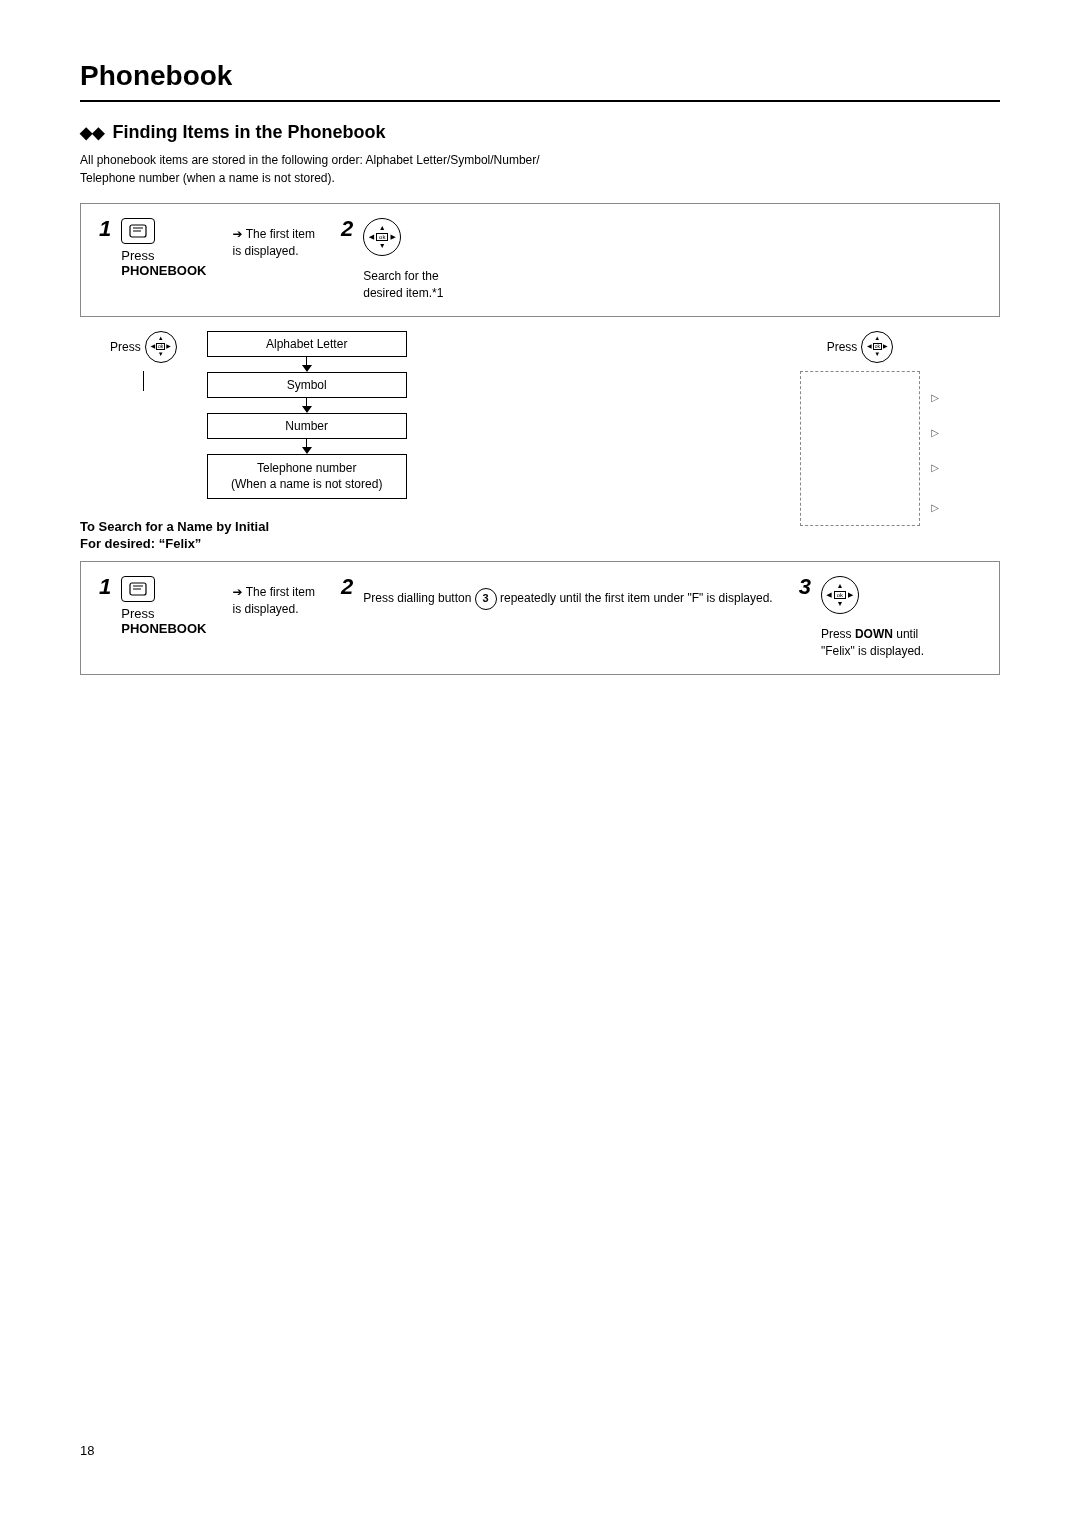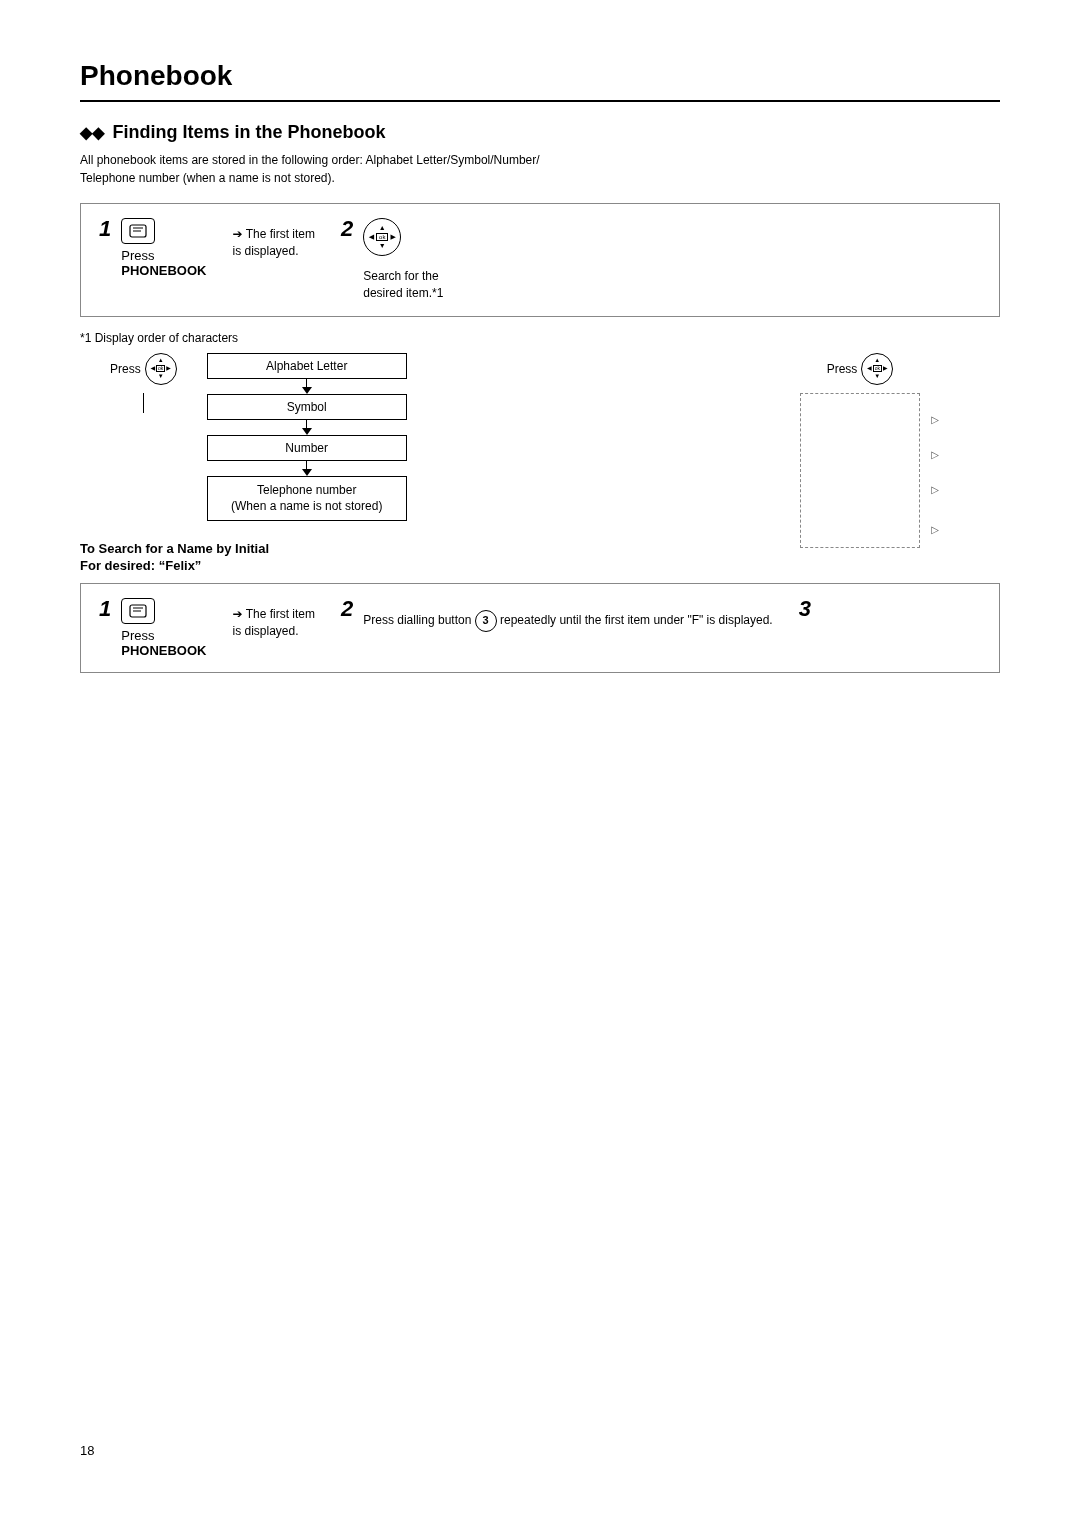--- a/index.html
+++ b/index.html
@@ -195,21 +195,20 @@
           <span>▶</span>
         </div>
         <span>▼</span>
       </div>
       <div class="step-description">Search for the<br>desired item.*1</div>
     </div>
   </div>
 </div>
 
 <div class="footnote-section">
-  <div class="footnote-title">*1 Display order of characters</div>
 
   <div style="display:flex; margin-left:30px; position:relative; gap:60px;">
 
     <div style="display:flex; flex-direction:column; align-items:center;">
       <div style="display:flex;align-items:center;gap:4px;margin-bottom:8px;">
         <span style="font-size:12px;">Press</span>
         <div class="nav-btn" style="width:32px;height:32px;">
           <span style="font-size:6px;">▲</span>
           <div style="display:flex;align-items:center;gap:1px;">
             <span style="font-size:6px;">◀</span>
@@ -303,16 +302,28 @@
       <div class="step-description">
         Press dialling button
         <span class="circle-btn" style="width:22px;height:22px;font-size:11px;">3</span>
         repeatedly until the first item under "F" is displayed.
       </div>
     </div>
   </div>
 
   <div class="step">
     <span class="step-number">3</span>
+    <div class="step-info">
+      <div class="nav-btn">
+        <span>▲</span>
+        <div style="display:flex;align-items:center;gap:2px;">
+          <span>◀</span>
+          <span style="border:1px solid #000;padding:0 2px;font-size:6px;">ok</span>
+          <span>▶</span>
+        </div>
+        <span>▼</span>
+      </div>
+      <div class="step-description">Press <strong>DOWN</strong> until<br>"Felix" is displayed.</div>
+    </div>
   </div>
 </div>
 
 <div class="page-number">18</div>
 
 </body></html>

